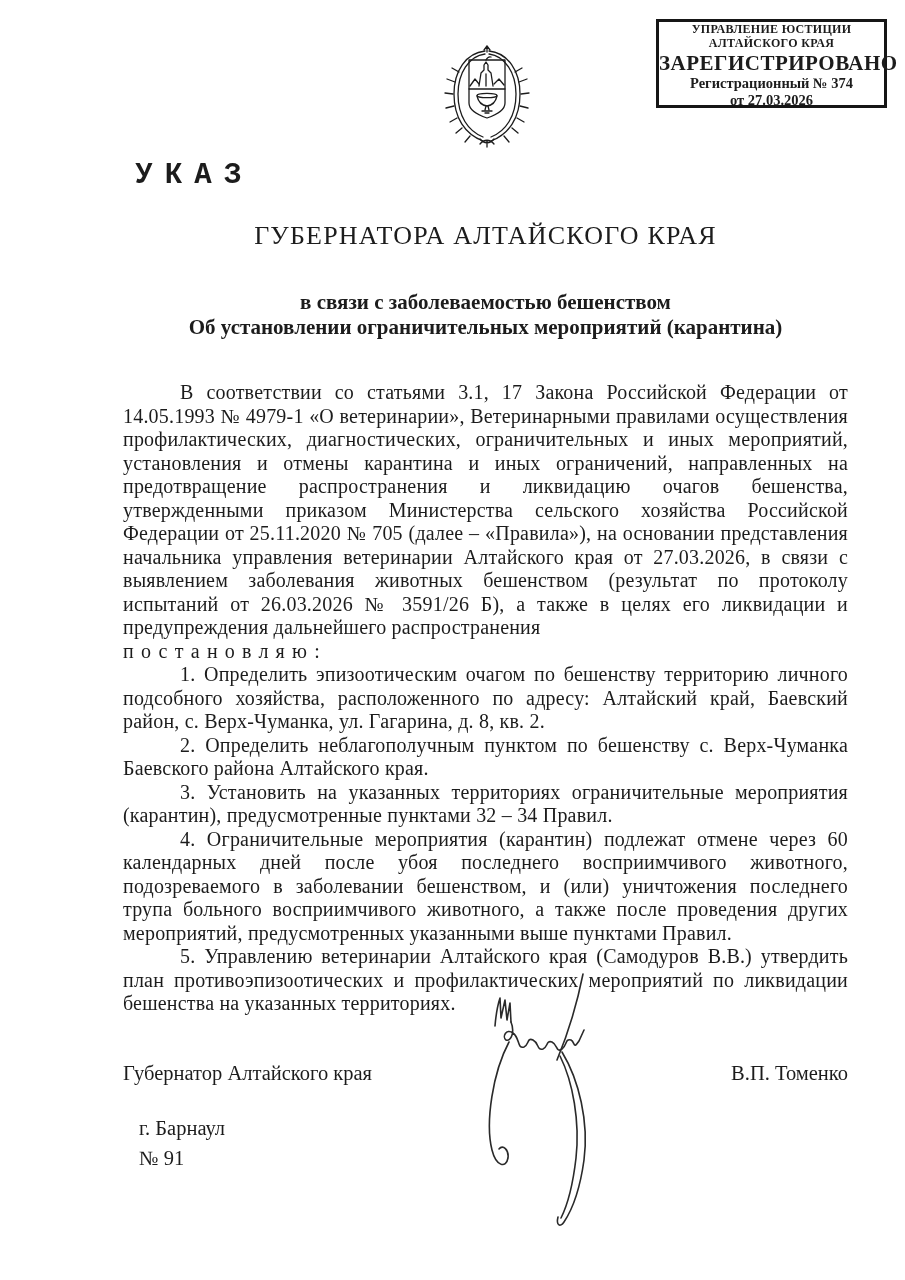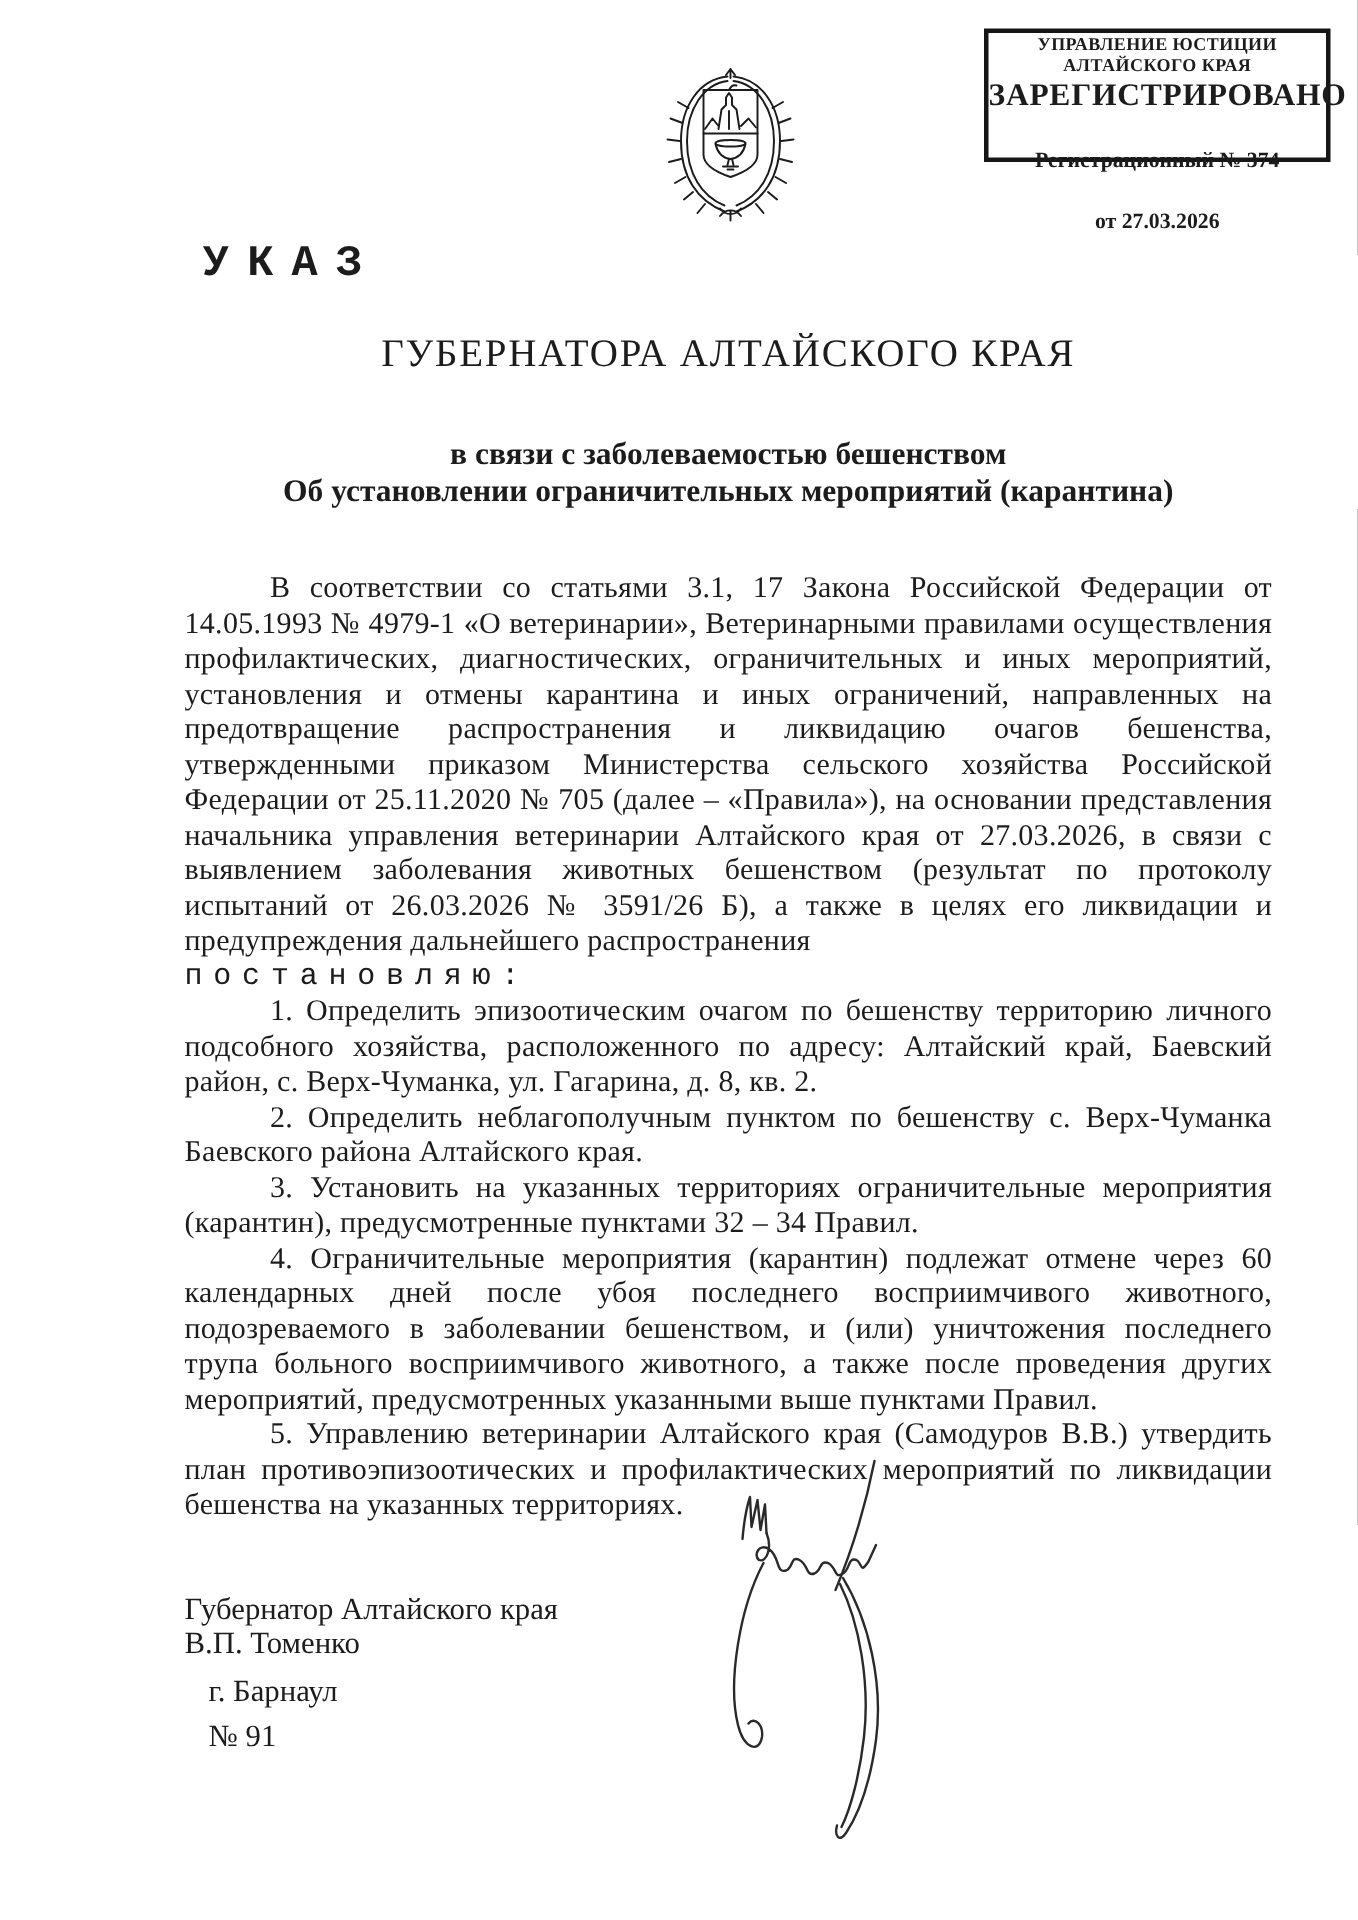--- a/index.html
+++ b/index.html
@@ -10,21 +10,21 @@
   }
 
   
   .stamp {
     position:absolute; left:656px; top:19px; width:231px; height:89px;
     border:3.5px solid #161616; box-sizing:border-box;
     text-align:center; padding-top:1px; font-weight:bold;
   }
   .stamp-org  { font-size:12px; line-height:13.5px; letter-spacing:0.3px; }
   .stamp-status { font-size:21px; line-height:24px; margin-top:1px; letter-spacing:0.5px; }
-  .stamp-reg  { font-size:14.5px; line-height:17px;margin-top:24px; }
+  .stamp-reg  { font-size:14.5px; line-height:17px; }
 
   
   .emblem { position:absolute; left:441px; top:44px; width:92px; height:104px; }
 
   
   .doc-type {
     position:absolute; top:159px; left:123px; width:725px; text-align:left;
     font-family:Liberation Mono, monospace; font-weight:bold;
     font-size:29px; letter-spacing:0.42em; text-indent:0.42em;
   }
@@ -37,26 +37,26 @@
     font-weight:bold; font-size:21px; line-height:25px;
   }
 
   
   .body-text {
     position:absolute; top:381px; left:123px; width:725px;
     font-size:20px; line-height:23.5px; text-align:justify;
     letter-spacing:0.01em;
   }
   .para { margin:0; text-indent:57px; }
-  .resolve { margin:0; text-indent:0; letter-spacing:0.36em;font-family:Liberation Mono, monospace; }
+  .resolve { margin:0; text-indent:0; letter-spacing:0.36em; }
 
   
   .sig-row {
     position:absolute; top:1062px; left:123px; width:725px;
-    font-size:20.5px; display:flex; justify-content:space-between;flex-direction:column;
+    font-size:20.5px; display:flex; justify-content:space-between;
   }
   .signature-svg { position:absolute; left:465px; top:970px; width:195px; height:268px; }
   .footer {
     position:absolute; left:123px; top:1114px;
     font-size:20.5px; line-height:29.5px;margin-left:16px;
   }
 </style>
 </head>
 <body>
 

